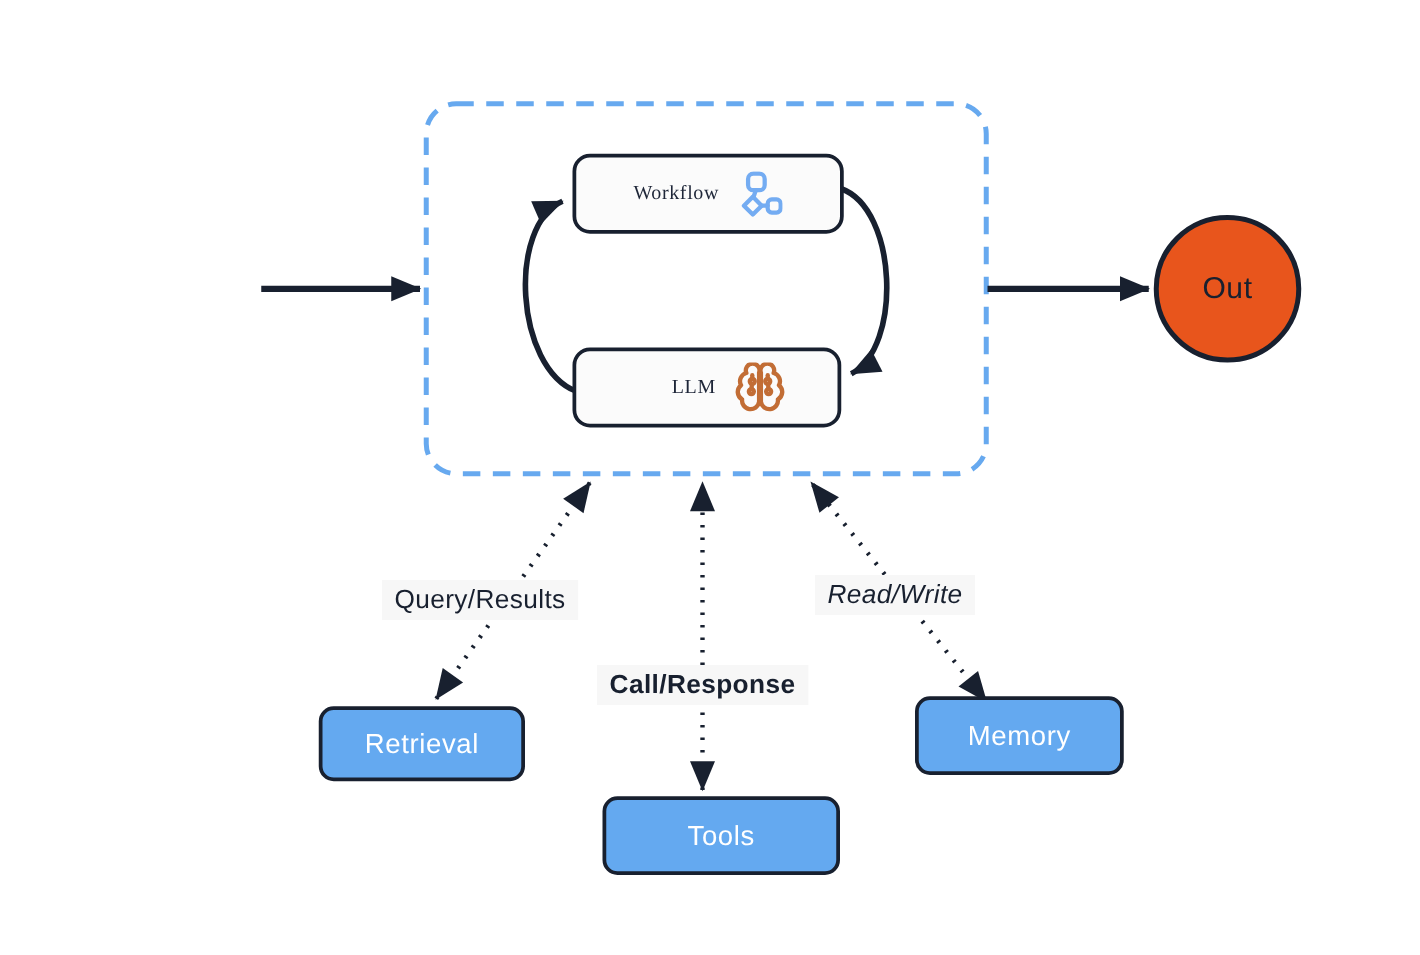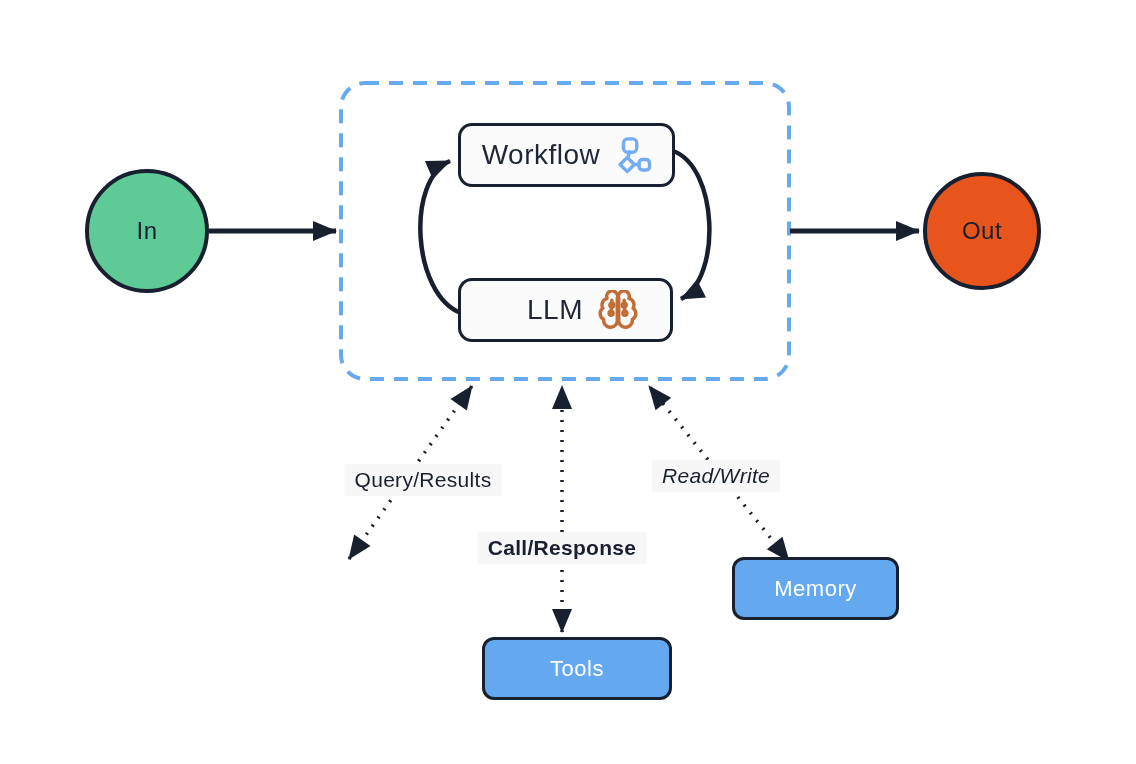--- a/index.html
+++ b/index.html
@@ -27,41 +27,41 @@
     display:flex;align-items:center;justify-content:center;
     font-size:24px;letter-spacing:.5px;color:var(--c-stroke-dark);
   }
   #node-in{left:85px;top:169px;width:124px;height:124px;background:var(--c-input-fill);}
   #node-out{left:923px;top:172px;width:118px;height:118px;background:var(--c-output-fill);}
 
   .inner-box{
     position:absolute;box-sizing:border-box;border-radius:14px;
     border:3px solid var(--c-stroke-dark);background:var(--c-inner-box-fill);
     display:flex;align-items:center;justify-content:center;gap:13px;
-    font-size:28px;letter-spacing:.5px;color:#1e2638;
+    font-size:16px;letter-spacing:.5px;color:#1e2638;font-family:Liberation Serif, serif;
   }
   #node-workflow{left:458px;top:123px;width:217px;height:64px;}
   #node-llm{left:458px;top:278px;width:215px;height:64px;padding-left:36px;}
 
   .blue-box{
     position:absolute;box-sizing:border-box;border-radius:12px;
     border:3px solid var(--c-stroke-dark);background:var(--c-node-fill);
     display:flex;align-items:center;justify-content:center;
     font-size:22px;letter-spacing:.5px;color:var(--c-node-text-light);
   }
   #node-retrieval{left:255px;top:565px;width:165px;height:60px;}
   #node-tools{left:482px;top:637px;width:190px;height:63px;}
   #node-memory{left:708px;top:557px;width:167px;height:63px;margin-left:24px;}
 
   .edge-label{
     position:absolute;transform:translate(-50%,-50%);
     background:var(--c-label-bg);padding:4px 10px;
     font-size:21px;letter-spacing:.3px;white-space:nowrap;color:var(--c-stroke-dark);
   }
-  #label-query{left:423px;top:480px;text-align:center;}
+  #label-query{left:384px;top:480px;text-align:center;}
   #label-call{left:562px;top:548px;font-weight:bold;}
   #label-read{left:716px;top:476px;font-style:italic;}
 
   .icon{display:block;}
   #edges .solid{stroke:var(--c-stroke-dark);stroke-width:5;fill:none;}
   #edges .arc{stroke:var(--c-stroke-dark);stroke-width:4.5;fill:none;}
   #edges .dotted{stroke:var(--c-stroke-dark);stroke-width:3.5;fill:none;stroke-dasharray:2 8;}
   #edges .dashed-rect{stroke:var(--c-container-dash);stroke-width:4;fill:none;stroke-dasharray:14 10;}
   #edges marker path{fill:var(--c-stroke-dark);}
 </style>
@@ -88,23 +88,20 @@
 
     <path class="dotted" d="M 349,559 L 472,386" marker-start="url(#ah)" marker-end="url(#ah)"></path>
     <path class="dotted" d="M 562,632 L 562,386" marker-start="url(#ah)" marker-end="url(#ah)"></path>
     <path class="dotted" d="M 789,561 L 649,386" marker-start="url(#ah)" marker-end="url(#ah)"></path>
   </svg>
 
   <div class="edge-label" id="label-query">Query/Results</div>
   <div class="edge-label" id="label-call">Call/Response</div>
   <div class="edge-label" id="label-read">Read/Write</div>
 
-  <div class="circle-node" id="node-in">
-    <span>In</span>
-  </div>
   <div class="circle-node" id="node-out">
     <span>Out</span>
   </div>
 
   <div class="inner-box" id="node-workflow">
     <span>Workflow</span>
     <span>
       <svg class="icon" width="38" height="37" viewBox="0 0 40 39" fill="none" stroke="var(--c-workflow-icon)" stroke-width="3.6" stroke-linejoin="round" stroke-linecap="round">
         <rect x="11" y="2" width="14" height="14" rx="4.5"></rect>
         <path d="M 17.5,16 L 15.6,21.8"></path>
@@ -126,20 +123,23 @@
         <circle cx="15.4" cy="8.3" r="1.1"></circle>
         <circle cx="15.8" cy="12.8" r="1.1"></circle>
         <path d="M8.6 7.2V5.6"></path>
         <path d="M8.4 9.4l-.1 2.3"></path>
         <path d="M15.4 7.2V5.6"></path>
         <path d="M15.6 9.4l.1 2.3"></path>
       </svg>
     </span>
   </div>
 
+  <div class="blue-box" id="node-retrieval">
+    <span>Retrieval</span>
+  </div>
   <div class="blue-box" id="node-tools">
     <span>Tools</span>
   </div>
   <div class="blue-box" id="node-memory">
     <span>Memory</span>
   </div>
 
 </div>
 
 </body></html>

